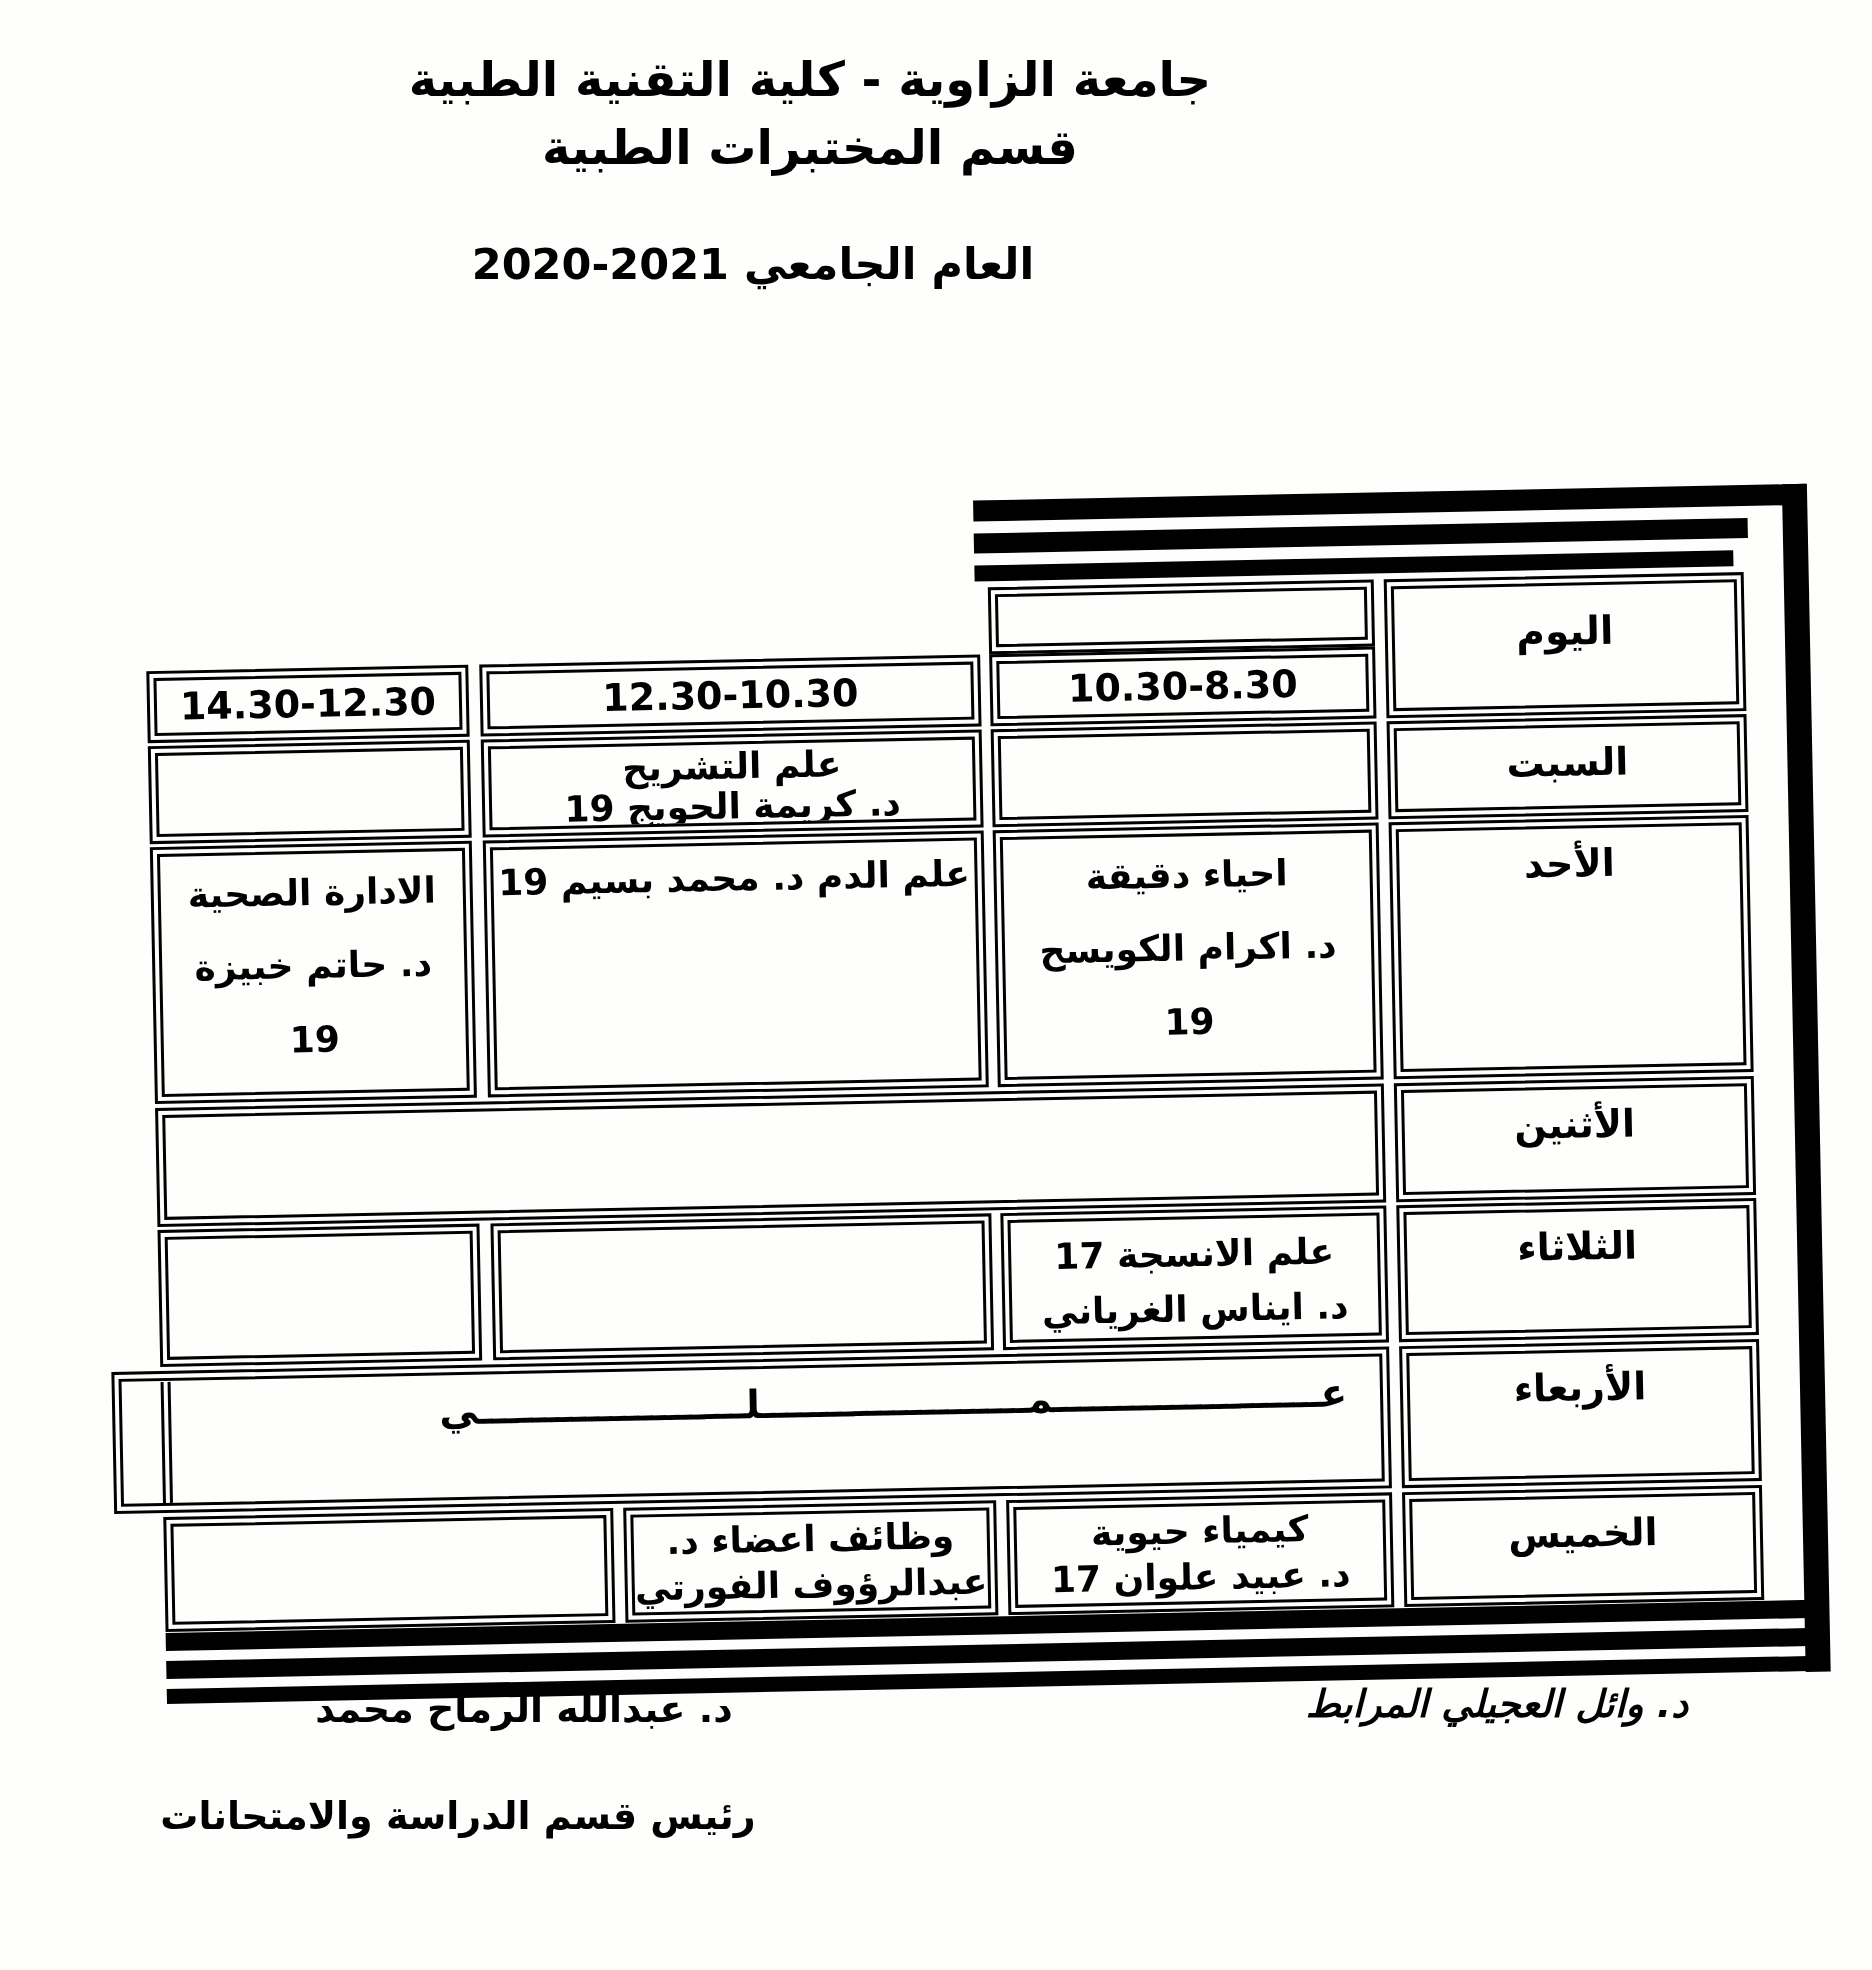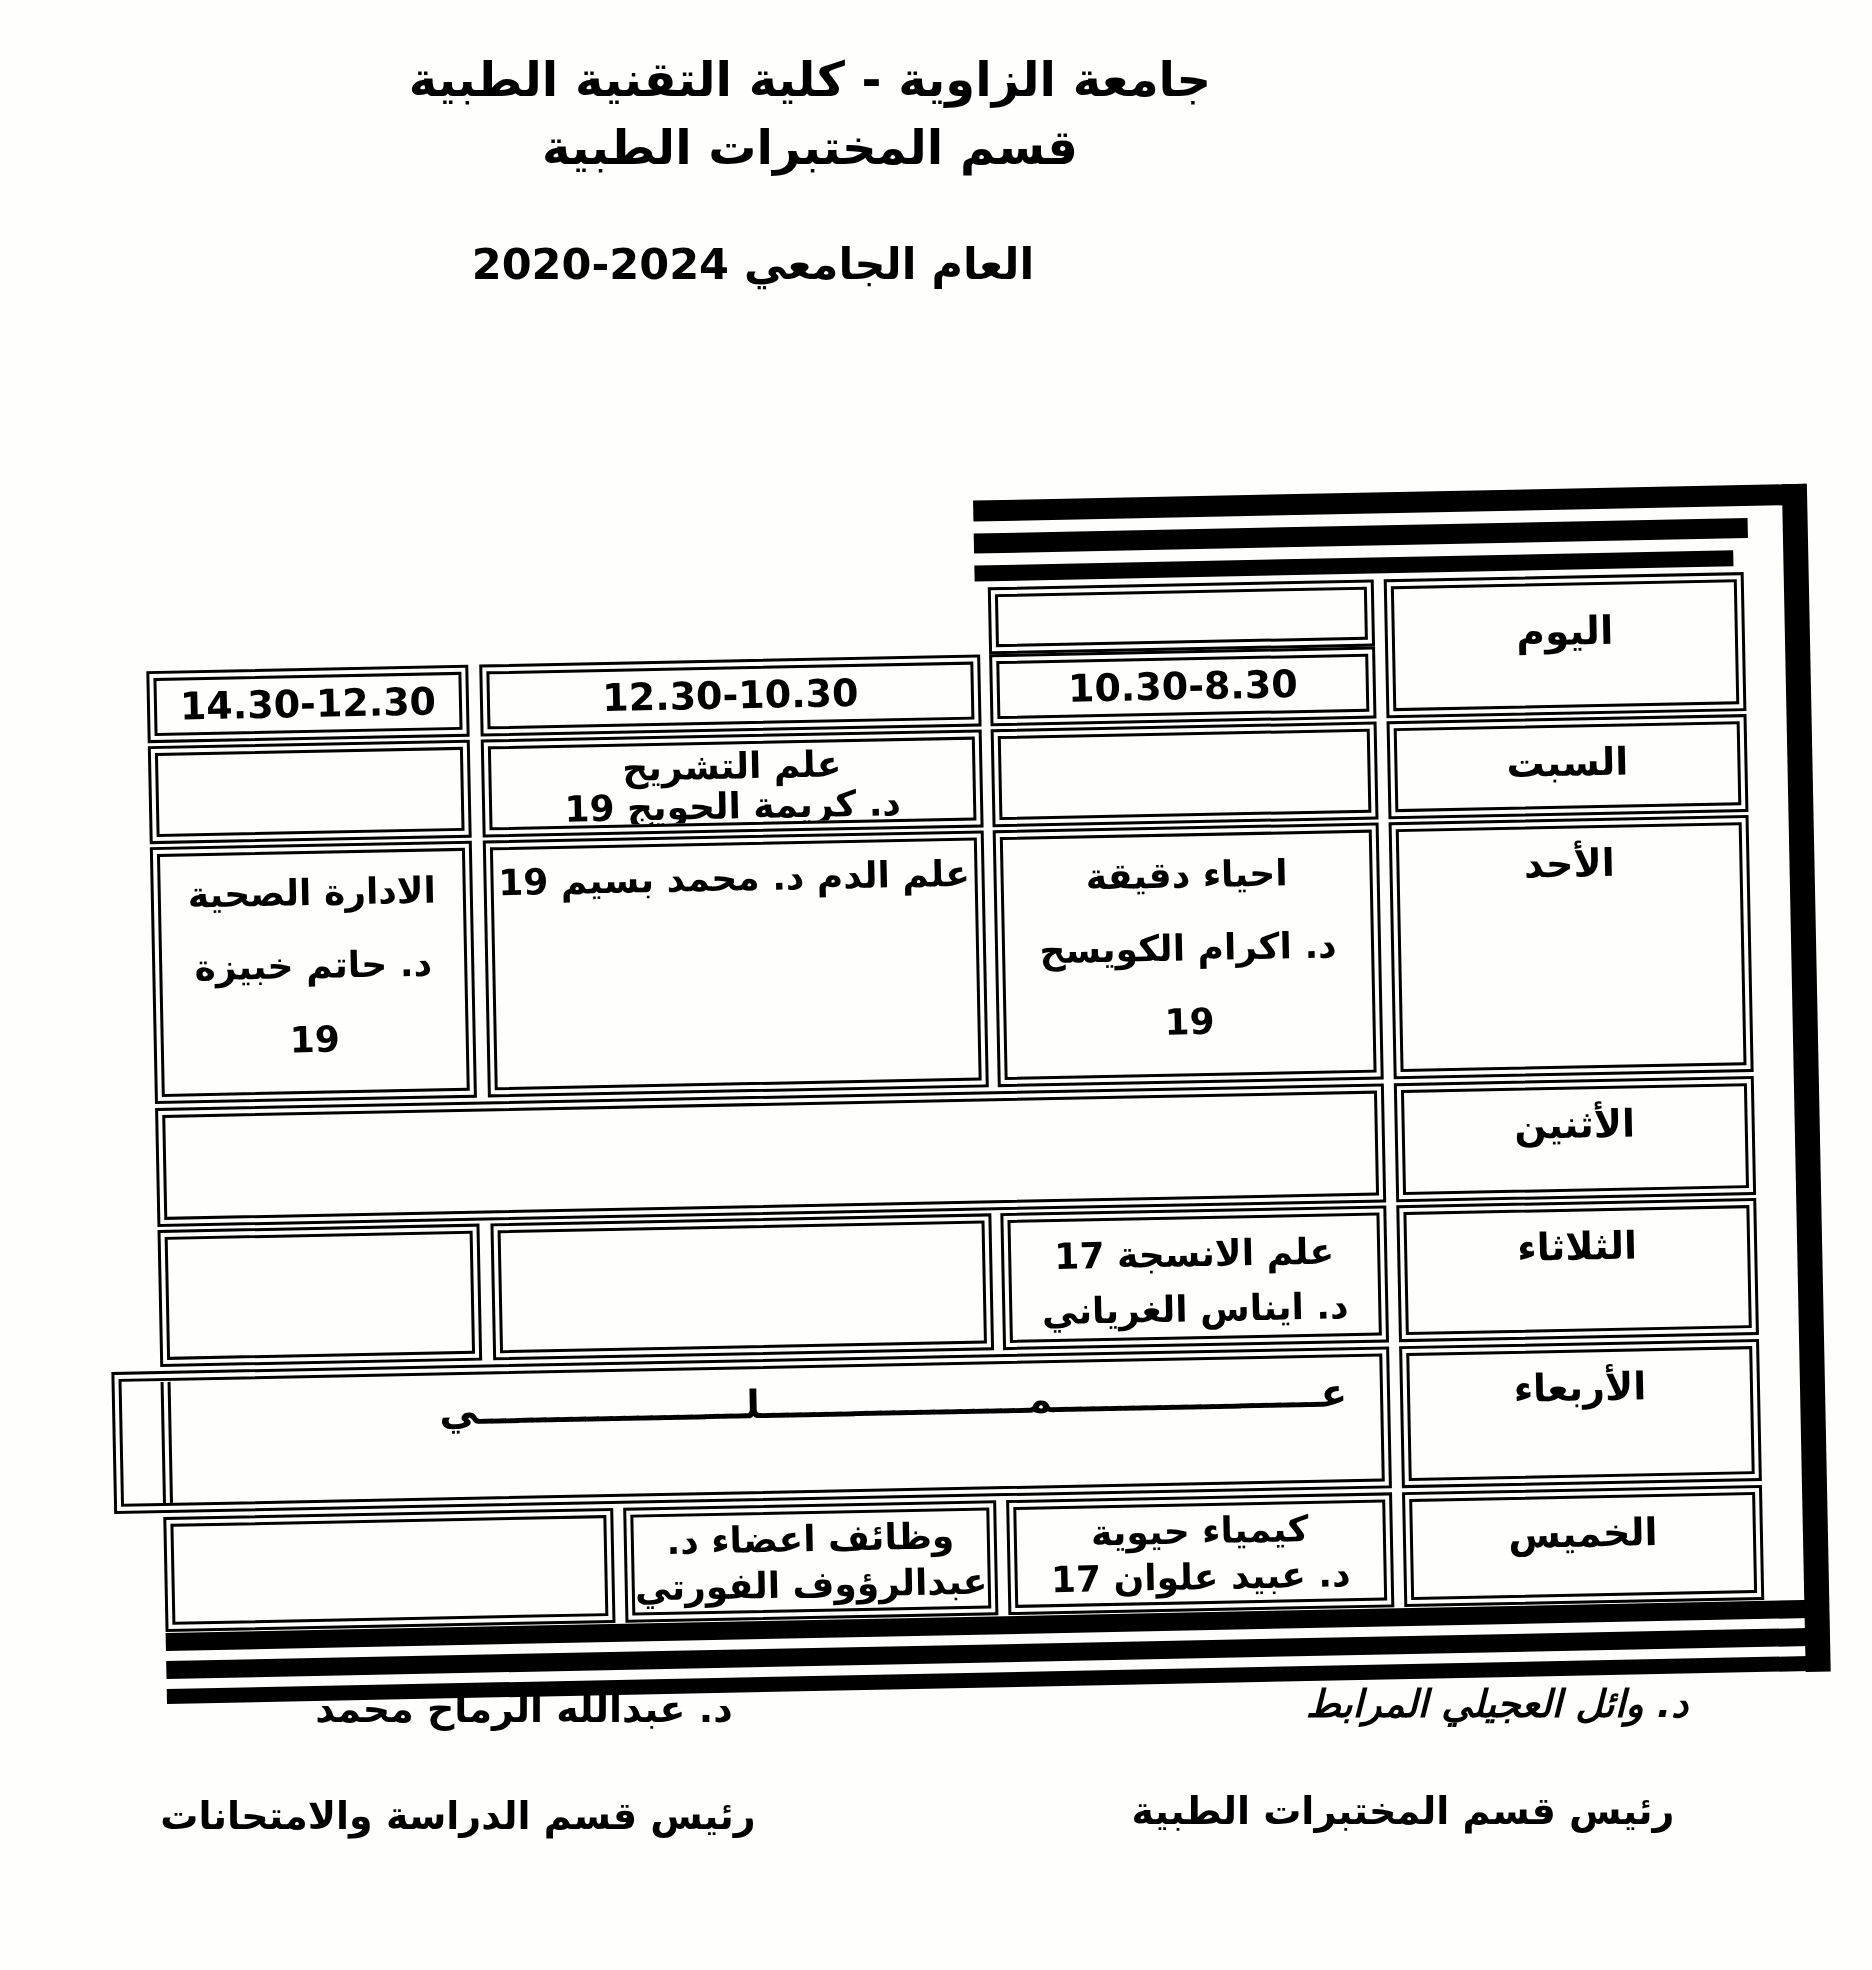--- a/index.html
+++ b/index.html
@@ -53,21 +53,21 @@
         transform:rotate(-1.15deg);transform-origin:957px 1097px;}
   .sig{font-size:38px;white-space:nowrap;}
 </style>
 </head>
 <body>
 
 <div class="page">
 
   <div class="abs ctext hdr" style="left:0;top:51px;width:1620px;">جامعة الزاوية - كلية التقنية الطبية</div>
   <div class="abs ctext hdr" style="left:0;top:119px;width:1620px;">قسم المختبرات الطبية</div>
-  <div class="abs ctext year" style="left:0;top:239px;width:1506px;">العام الجامعي 2024-2020</div>
+  <div class="abs ctext year" style="left:0;top:239px;width:1506px;">العام الجامعي 2021-2020</div>
 
   <div class="skew">
 
     <div class="abs band" style="left:985px;top:501px;width:833px;height:21px;"></div>
     <div class="abs band" style="left:985px;top:534px;width:774px;height:19.6px;"></div>
     <div class="abs band" style="left:985px;top:566px;width:759px;height:16.4px;"></div>
     <div class="abs band" style="left:1794px;top:501px;width:24.5px;height:1188px;"></div>
     <div class="abs band" style="left:155px;top:1617px;width:1663px;height:18px;"></div>
     <div class="abs band" style="left:155px;top:1645px;width:1663px;height:18px;"></div>
     <div class="abs band" style="left:155px;top:1673px;width:1663px;height:14.7px;"></div>
@@ -107,18 +107,17 @@
     <div class="abs cell" style="left:155px;top:1214px;width:322px;height:137px;"></div>
     <div class="abs cell" style="left:155px;top:1501px;width:450px;height:115px;"></div>
 
     <div class="abs cell" style="left:155px;top:1092px;width:1229px;height:119px;"></div>
     <div class="abs cell amali" style="left:106px;top:1355px;width:1278px;height:142px;">عــــــــــــــــــــمــــــــــــــــــــلــــــــــــــــــــي</div>
     <div class="abs vline" style="left:155px;top:1366px;width:10.6px;height:121px;"></div>
 
   </div>
 
   <div class="abs ctext sig" style="left:1178px;top:1682px;width:638px;font-style:italic;">د. وائل العجيلي المرابط</div>
-  <div class="abs ctext sig" style="left:1088px;top:1789px;width:630px;">رئيس قسم المختبرات الطبية</div>
   <div class="abs ctext sig" style="left:205px;top:1687px;width:638px;">د. عبدالله الرماح محمد</div>
   <div class="abs ctext sig" style="left:139px;top:1794px;width:638px;">رئيس قسم الدراسة والامتحانات</div>
 
 </div>
 
 
 </body></html>

